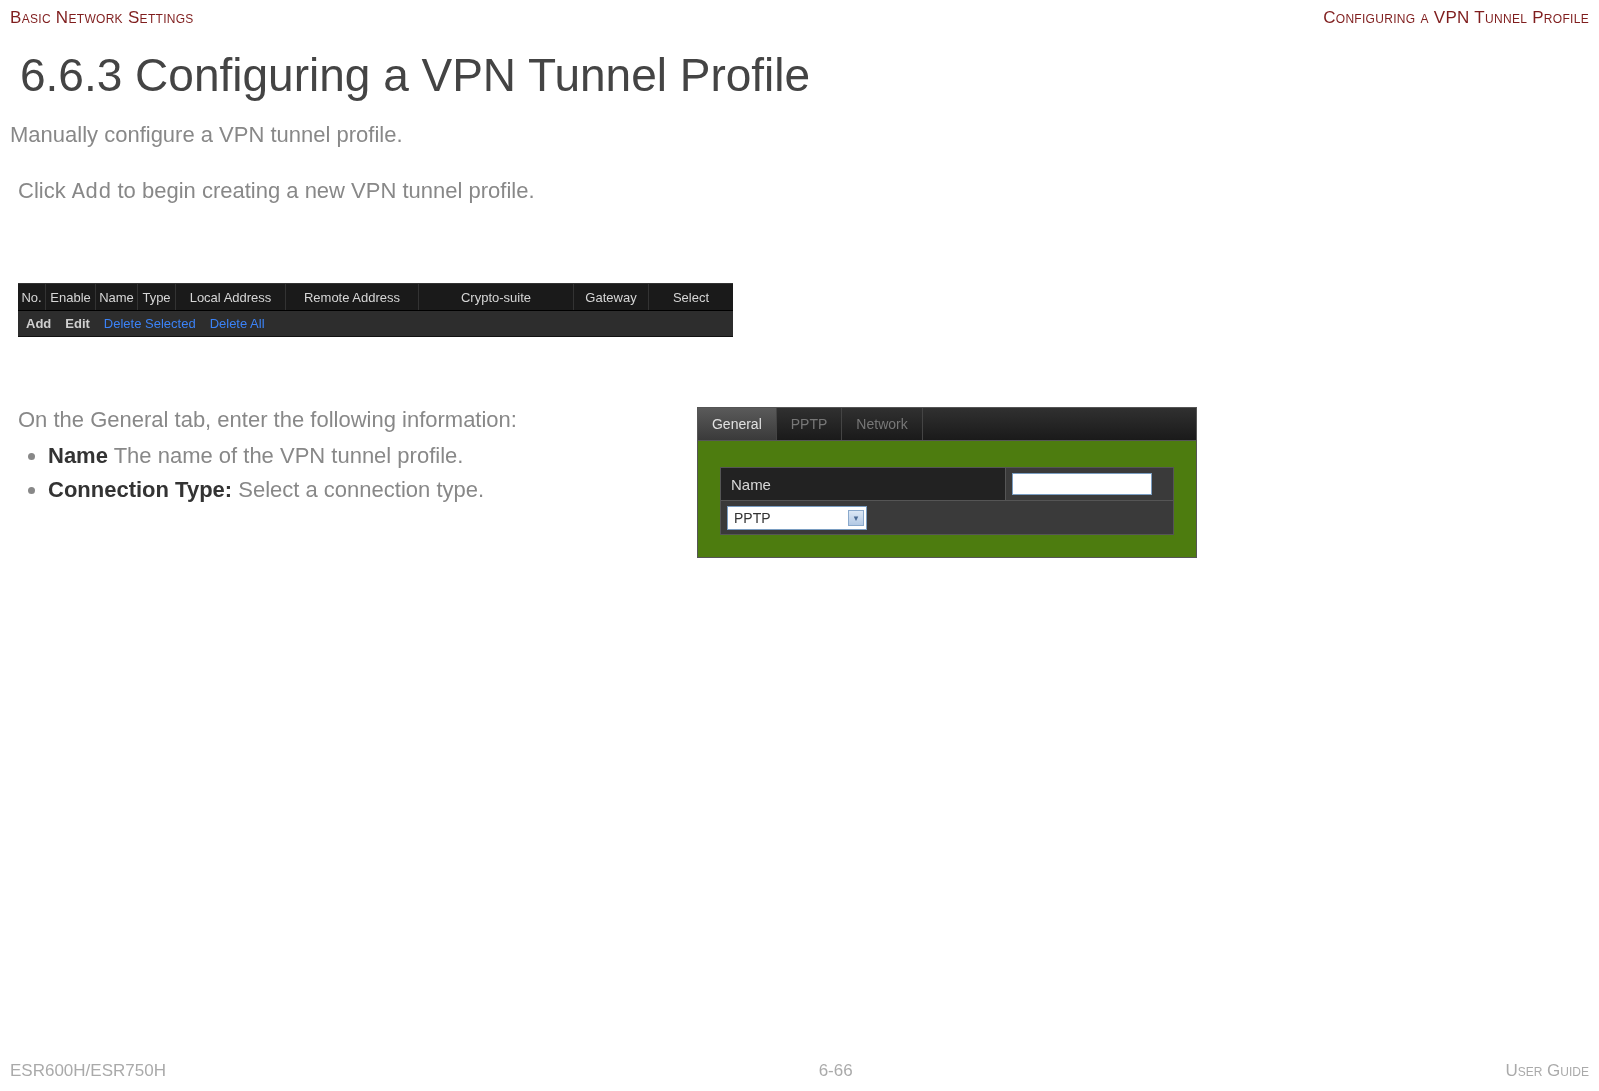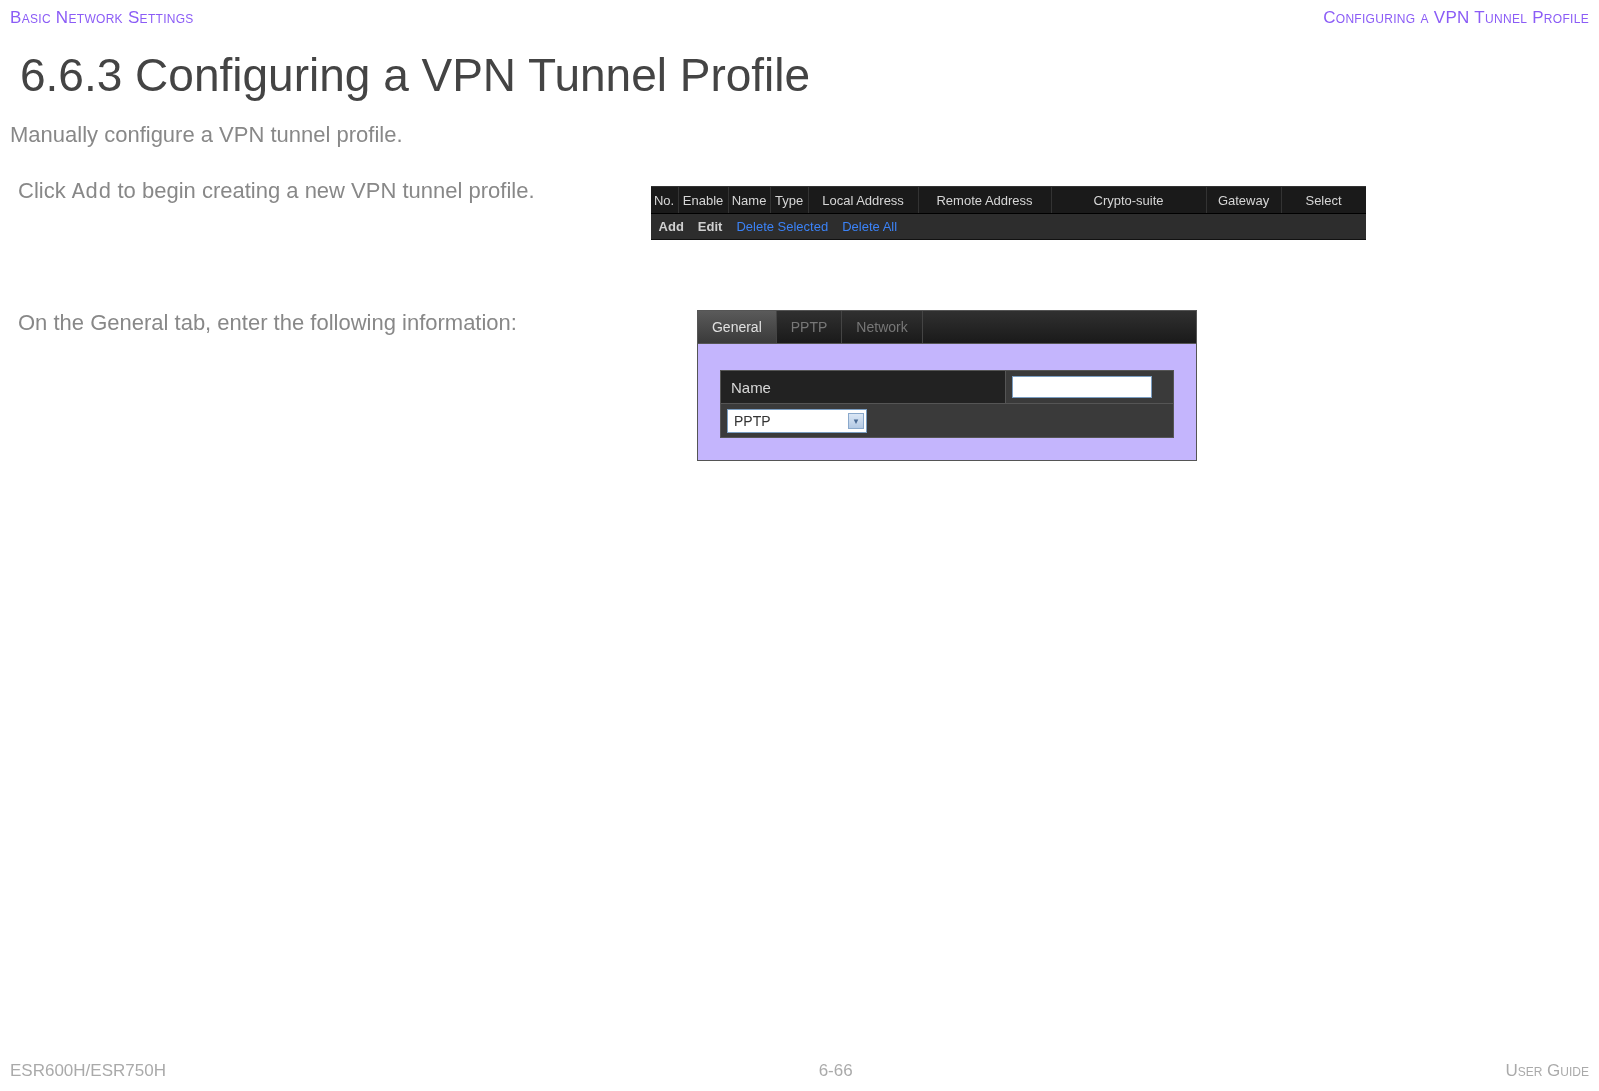--- a/index.html
+++ b/index.html
@@ -8,42 +8,43 @@
     height: 1091px;
     font-family: Arial, Helvetica, sans-serif;
     color: #888;
     position: relative;
   }
   .header {
     display: flex;
     justify-content: space-between;
     padding: 8px 10px 0 10px;
     font-size: 17px;
-    color: #8b5cf6;
+    color: #7f1d1d;
     font-variant: small-caps;
     letter-spacing: 0.3px;
   }
   .header .right { text-align: right; }
   .title {
     font-family: Verdana, Geneva, sans-serif;
     font-size: 46px;
     color: #444;
     margin: 20px 0 20px 20px;
     font-weight: 400;
   }
   .subtitle {
     font-size: 22px;
     color: #888;
     margin: 8px 0 30px 10px;
   }
   .row1 {
     display: flex;
     align-items: flex-start;
-    gap: 116px;
+    gap: 70px;
     margin-left: 18px;
+    flex-direction: column;
   }
   .row1-text {
     font-size: 22px;
     color: #888;
     white-space: nowrap;
   }
   .mono { font-family: "Courier New", monospace; }
   .table-img {
     width: 715px;
     margin-top: 8px;
@@ -90,21 +91,21 @@
     gap: 180px;
     margin-left: 18px;
     margin-top: 70px;
   }
   .row2-text { font-size: 22px; color: #888; }
   .row2-text ul { list-style: disc; margin-left: 30px; margin-top: 10px; }
   .row2-text li { margin-bottom: 8px; color: #888; }
   .row2-text li .bold { font-weight: bold; color: #333; }
   .panel {
     width: 500px;
-    background: #c4b5fd;
+    background: #4d7c0f;
     border: 1px solid #555;
   }
   .tabs {
     display: flex;
     background: linear-gradient(#303030,#1a1a1a);
     border-bottom: 1px solid #555;
     height: 33px;
     align-items: stretch;
   }
   .tab {
@@ -205,20 +206,24 @@
       <span class="btn-inline">Edit</span>
       <span class="btn-disabled">Delete Selected</span>
       <span class="btn-disabled">Delete All</span>
     </div>
   </div>
 </div>
 
 <div class="row2">
   <div class="row2-text">
     <div>On the General tab, enter the following information:</div>
+    <ul>
+      <li><span class="bold">Name</span><span>  The name of the VPN tunnel profile.</span></li>
+      <li><span class="bold">Connection Type:</span><span> Select a connection type.</span></li>
+    </ul>
   </div>
   <div class="panel">
     <div class="tabs">
       <div class="tab active">General</div>
       <div class="tab">PPTP</div>
       <div class="tab">Network</div>
     </div>
     <div class="form-area">
       <div class="form-row">
         <div class="form-label">Name</div>

